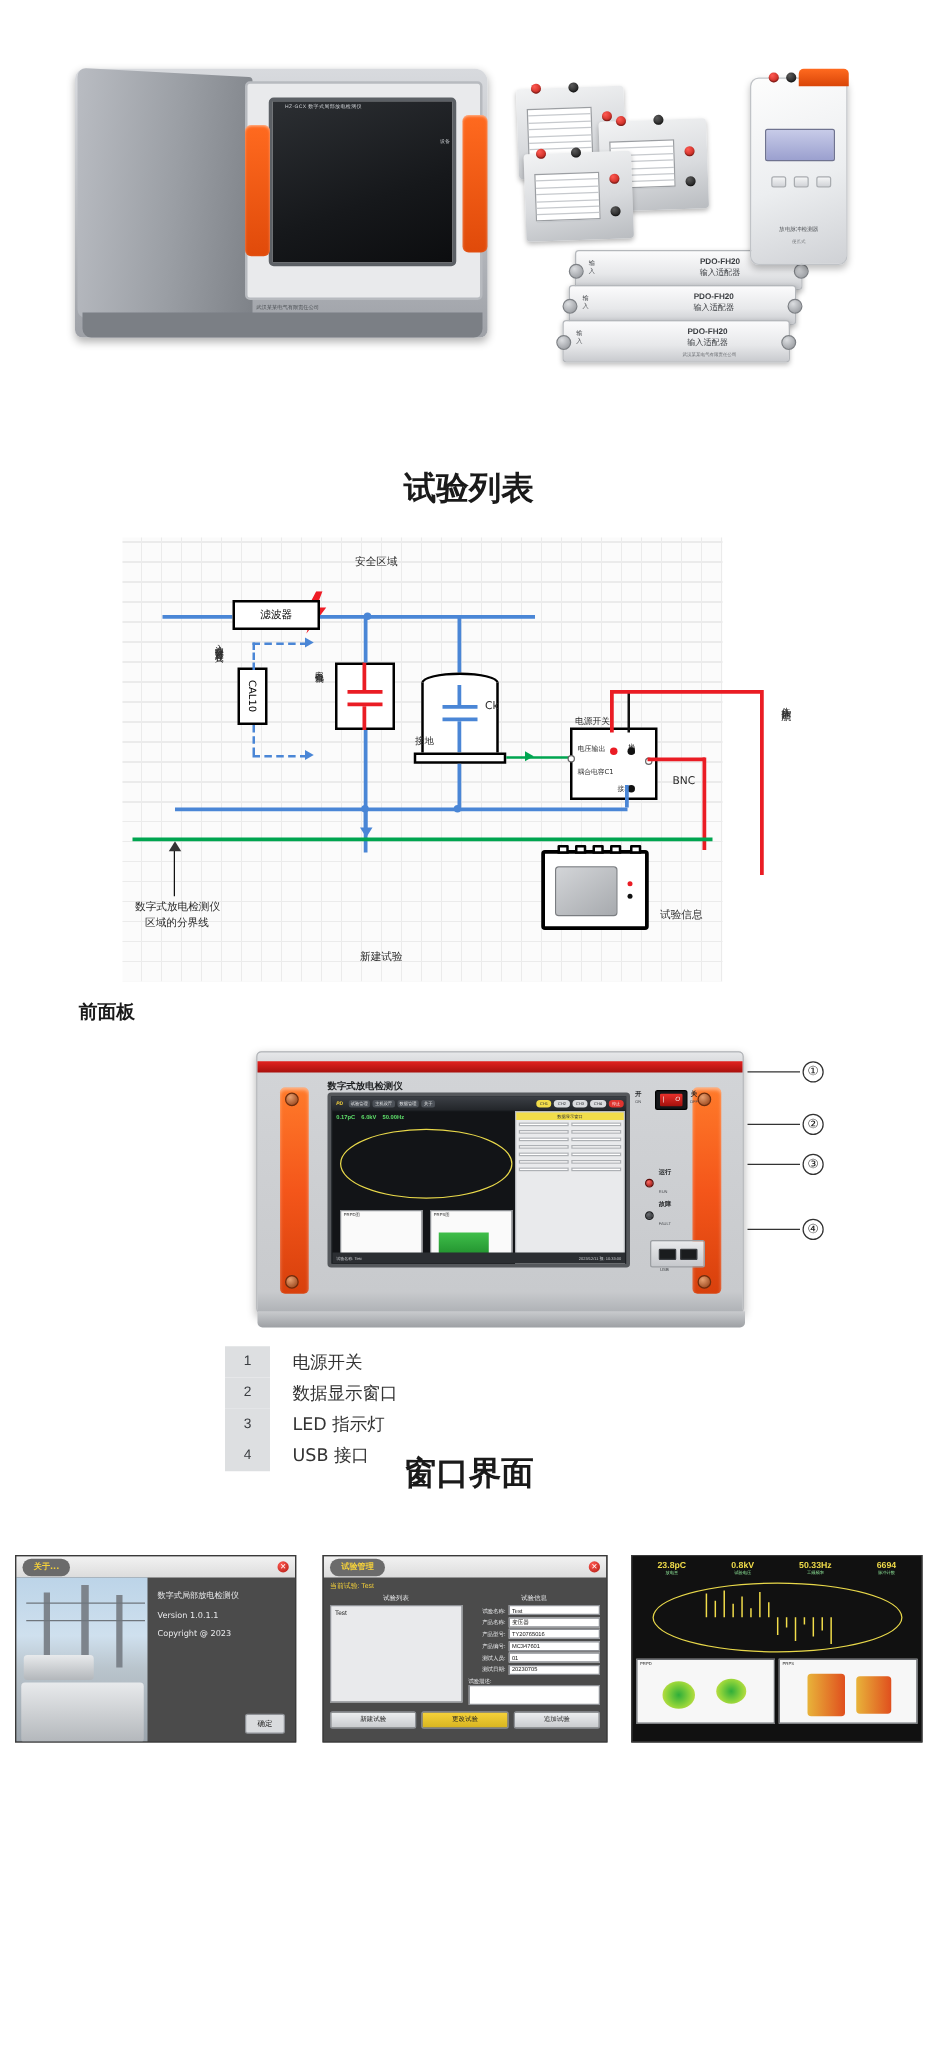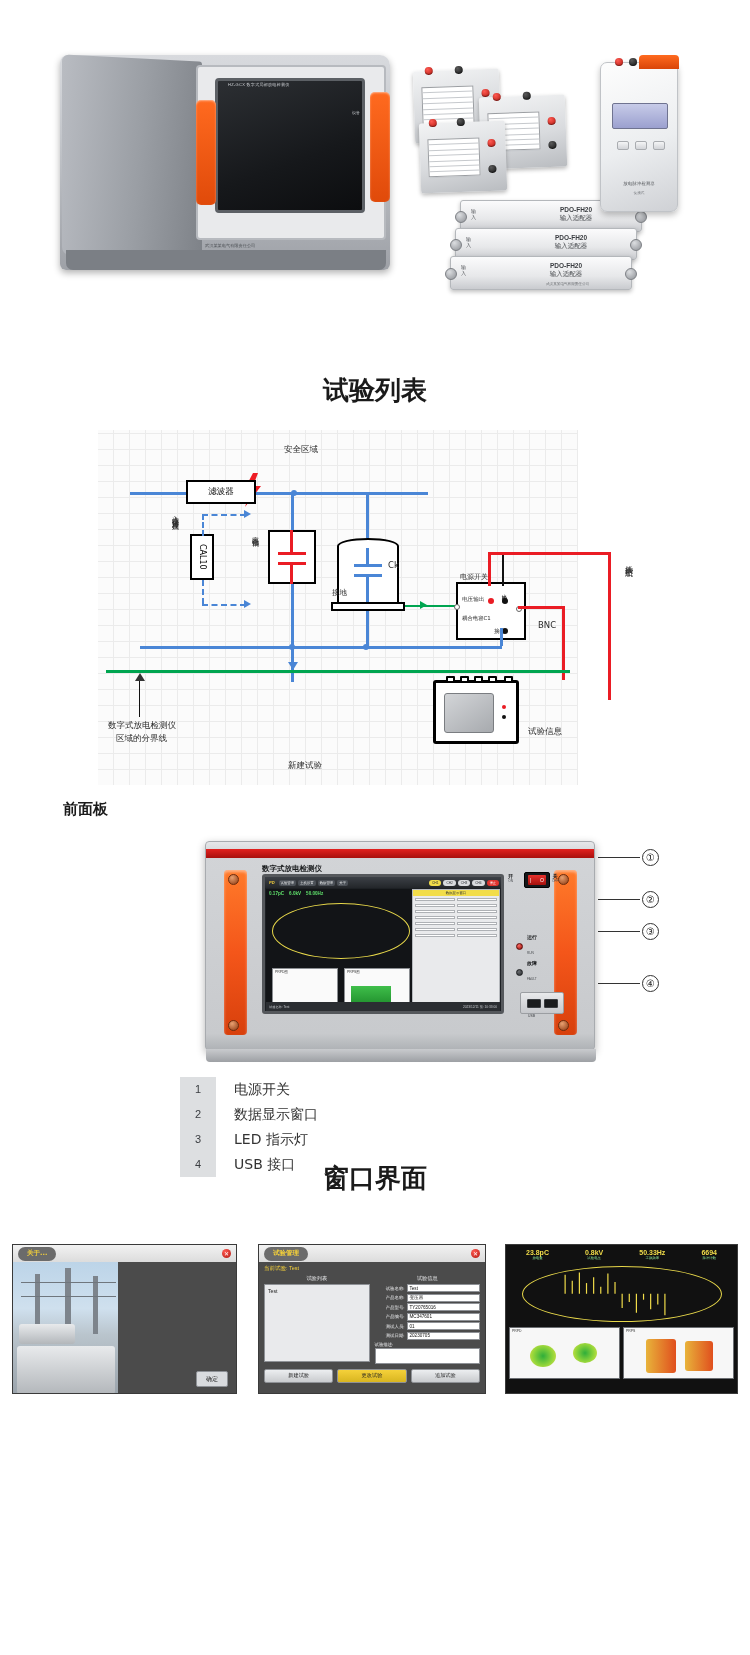--- a/index.html
+++ b/index.html
@@ -776,20 +776,25 @@
     </div>
     <div class="about-body">
       <div class="about-photo">
         <div class="ap-pole" style="left:22px; top:12px; width:5px; height:60px;"></div>
         <div class="ap-pole" style="left:52px; top:6px; width:6px; height:66px;"></div>
         <div class="ap-pole" style="left:80px; top:14px; width:5px; height:58px;"></div>
         <div class="ap-wire" style="left:8px; top:20px; width:95px;"></div>
         <div class="ap-wire" style="left:8px; top:34px; width:95px;"></div>
         <div class="ap-tank" style="left:6px; top:62px; width:56px; height:20px;"></div>
         <div class="ap-tank" style="left:4px; top:84px; width:98px; height:48px;"></div>
+      </div>
+      <div class="about-info">
+        <div>数字式局部放电检测仪</div>
+        <div>Version 1.0.1.1</div>
+        <div>Copyright @ 2023</div>
       </div>
     </div>
     <div class="about-ok">确定</div>
   </div>
 
   <div class="win w2">
     <div class="win-title">
       <span class="win-tab">试验管理</span>
       <span class="win-close">✕</span>
     </div>

